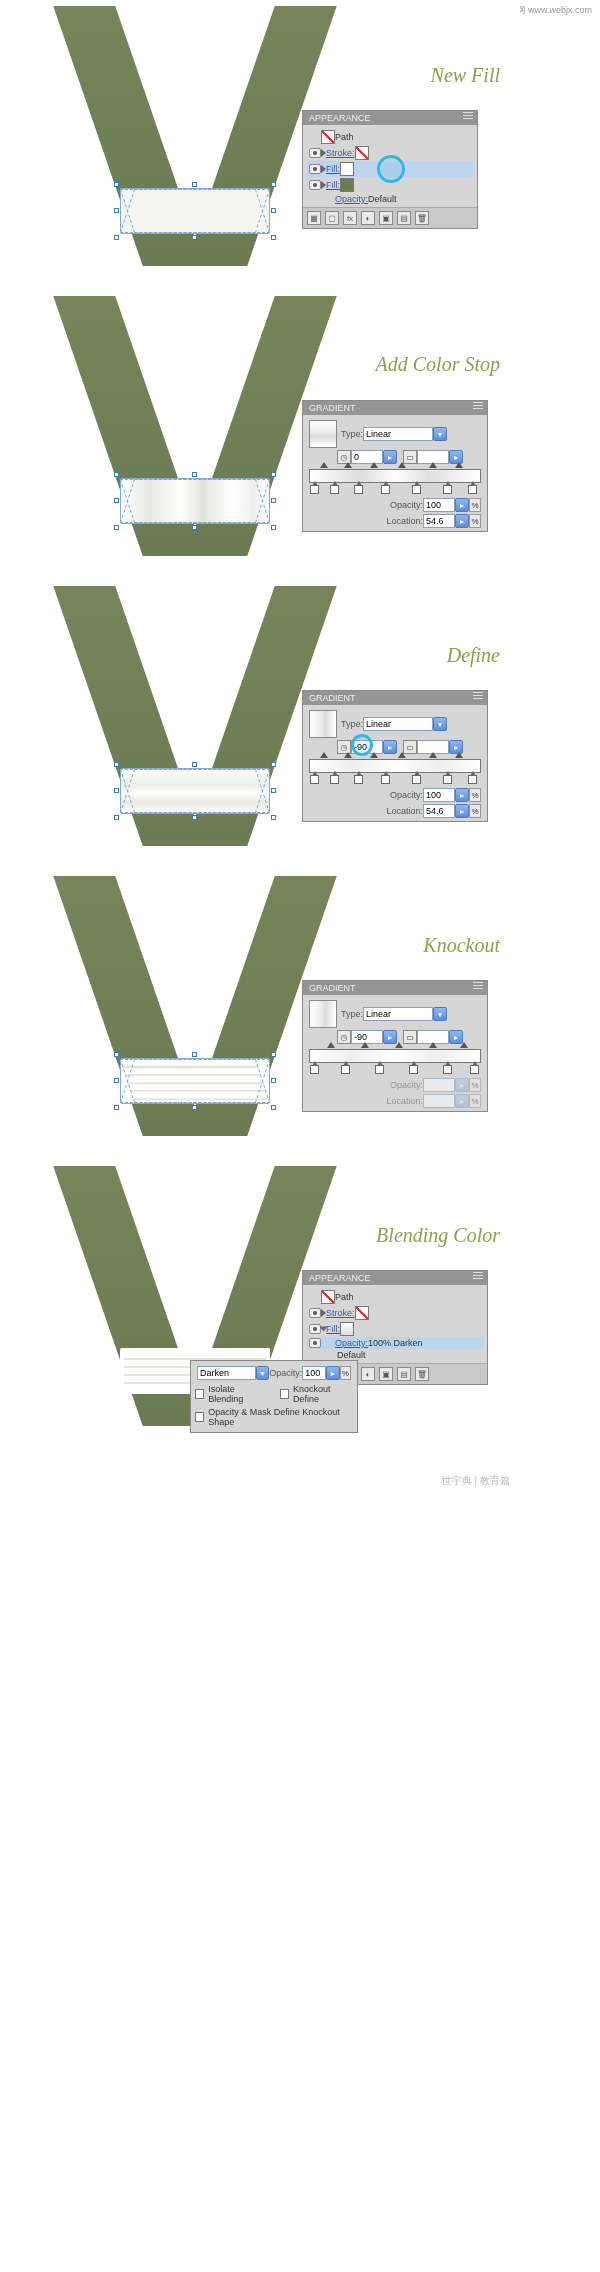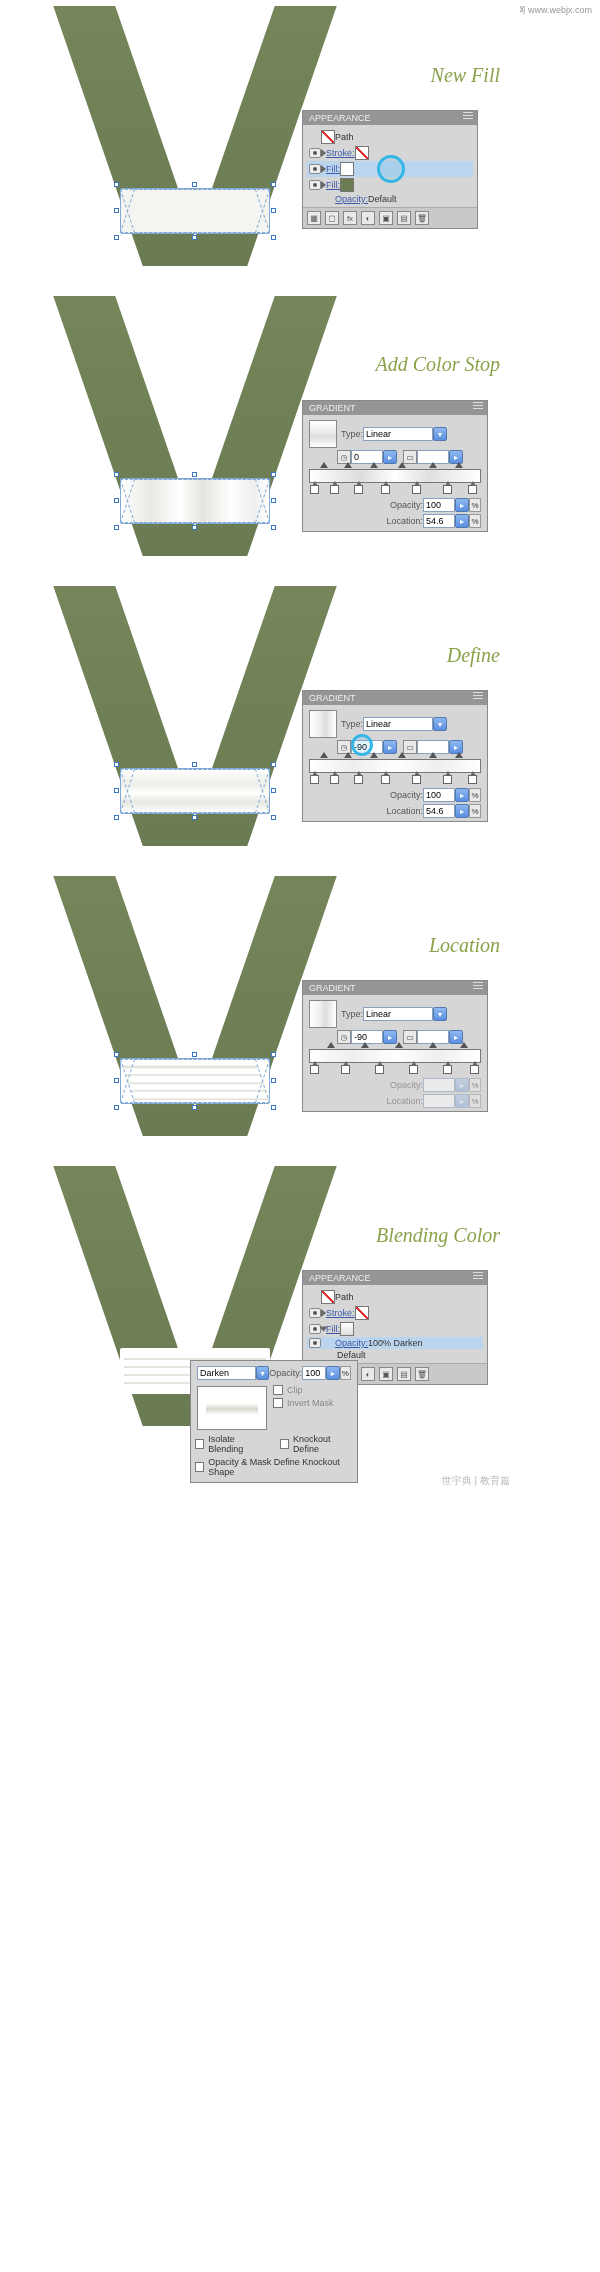--- a/index.html
+++ b/index.html
@@ -367,21 +367,21 @@
             <input value="54.6" style="">
           </div>
         <div class="blue-btn">▸</div>
         <div class="pct">%</div>
       </div>
     </div>
   </div>
 </div>
 
 <div class="step">
-  <div class="step-title" style="top:64px">Location</div>
+  <div class="step-title" style="top:64px">Knockout</div>
   <div class="v-wrap">
     <div class="v-leg v-left"></div>
       <div class="v-leg v-right"></div>
     <div class="band band-lines sel-cross">
       <div class="handles">
         <div class="hdl tl"></div>
           <div class="hdl tc"></div>
           <div class="hdl tr"></div>
         <div class="hdl ml"></div>
           <div class="hdl mr"></div>
@@ -510,33 +510,20 @@
           <input style="width: 48px;" value="Darken">
         </div>
         <div class="blue-btn">▾</div>
         <span class="label-sm">Opacity:</span>
         <div class="field">
             <input style="width: 22px;" value="100">
           </div>
         <div class="blue-btn">▸</div>
         <div class="pct">%</div>
       </div>
-      <div class="row" style="align-items:flex-start">
-        <div class="trans-preview"></div>
-        <div style="margin-left:6px">
-          <div class="chk">
-              <div class="box"></div>
-              <span style="opacity:.5">Clip</span>
-            </div>
-          <div class="chk">
-              <div class="box"></div>
-              <span style="opacity:.5">Invert Mask</span>
-            </div>
-        </div>
-      </div>
       <div class="chk"><div class="box"></div><span>Isolate Blending</span>
         &nbsp;&nbsp;<div class="box"></div><span>Knockout Define</span></div>
       <div class="chk">
           <div class="box"></div>
           <span>Opacity &amp; Mask Define Knockout Shape</span>
         </div>
     </div>
   </div>
 
   <div class="watermark-br" style="bottom:2px">世宇典 | 教育篇</div>

